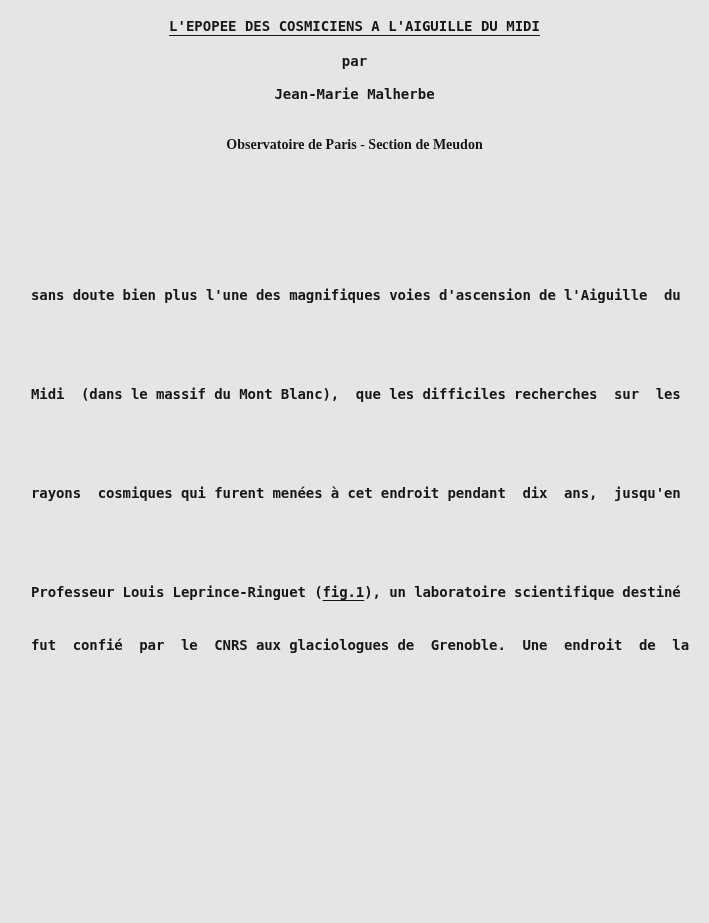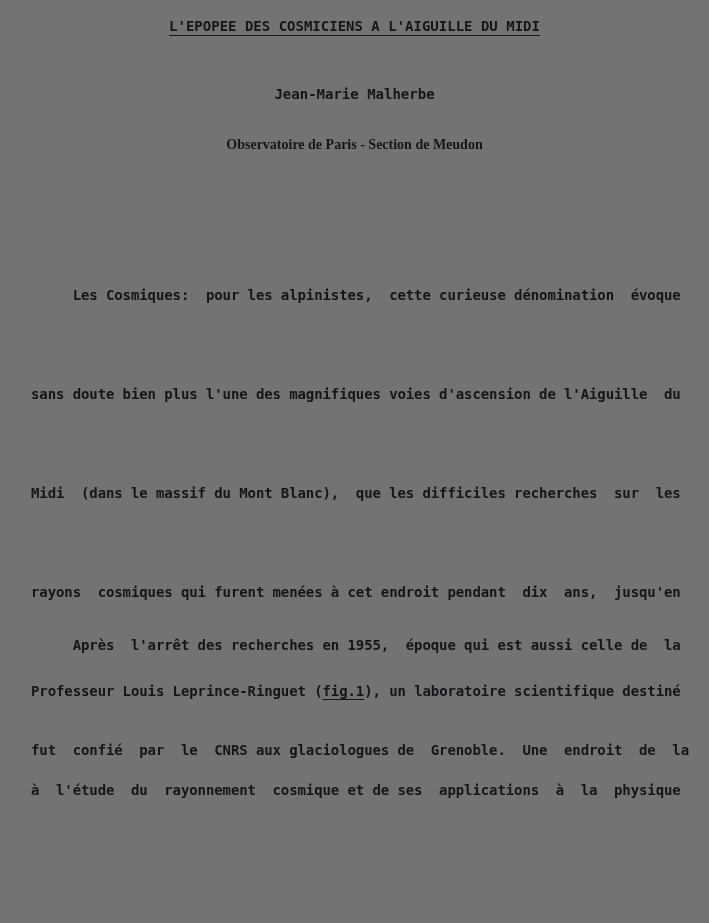--- a/index.html
+++ b/index.html
@@ -1,20 +1,20 @@
 <!DOCTYPE html>
 <html><head>
 <meta charset="utf-8">
 <style>
   html, body { margin: 0; padding: 0; }
   .page {
     position: relative;
     width: 709px;
     height: 923px;
-    background: #737373;
+    background: #e5e5e5;
     font-family: "DejaVu Sans Mono", "Liberation Mono", monospace;
     font-weight: bold;
     color: #15151a;
     overflow: hidden;
   }
   .center-line {
     position: absolute;
     left: 0;
     width: 100%;
     text-align: center;
@@ -43,37 +43,35 @@
     text-decoration: underline;
     text-underline-offset: 3px;
   }
 </style>
 </head>
 <body>
 
 <div class="page">
 
   <div class="center-line doc-title">L'EPOPEE DES COSMICIENS A L'AIGUILLE DU MIDI</div>
+  <div class="center-line doc-byline">par</div>
   <div class="center-line doc-author">Jean-Marie Malherbe</div>
   <div class="center-line doc-affiliation">Observatoire de Paris - Section de Meudon</div>
 
   <div class="paragraph p1">
-    <div>     Les Cosmiques:  pour les alpinistes,  cette curieuse dénomination  évoque</div>
     <div>sans doute bien plus l'une des magnifiques voies d'ascension de l'Aiguille  du</div>
     <div>Midi  (dans le massif du Mont Blanc),  que les difficiles recherches  sur  les</div>
     <div>rayons  cosmiques qui furent menées à cet endroit pendant  dix  ans,  jusqu'en</div>
     <div><span>Professeur Louis Leprince-Ringuet (</span><span class="figref">fig.1</span><span>), un laboratoire scientifique destiné</span></div>
-    <div>à  l'étude  du  rayonnement  cosmique et de ses  applications  à  la  physique</div>
     
     
     
   </div>
 
   <div class="paragraph p2">
-    <div>     Après  l'arrêt des recherches en 1955,  époque qui est aussi celle de  la</div>
     <div>fut  confié  par  le  CNRS aux glaciologues de  Grenoble.  Une  endroit  de  la</div>
     
     
     
     
     
     
     
   </div>
 

